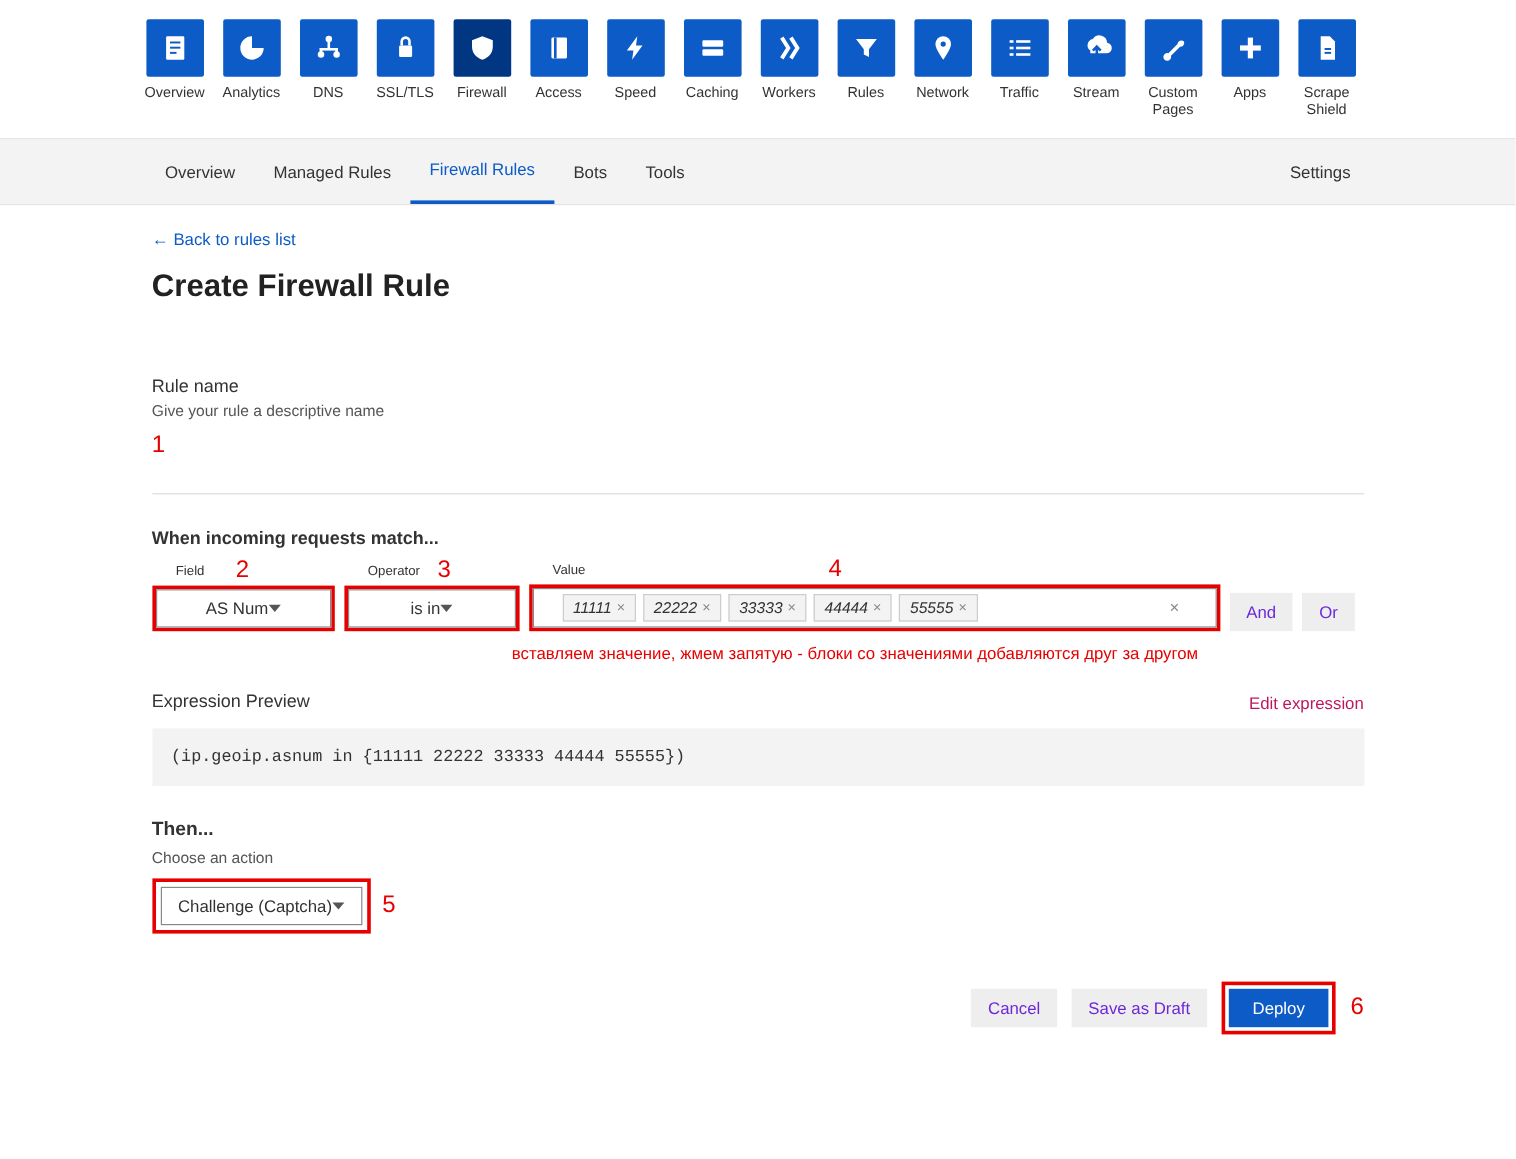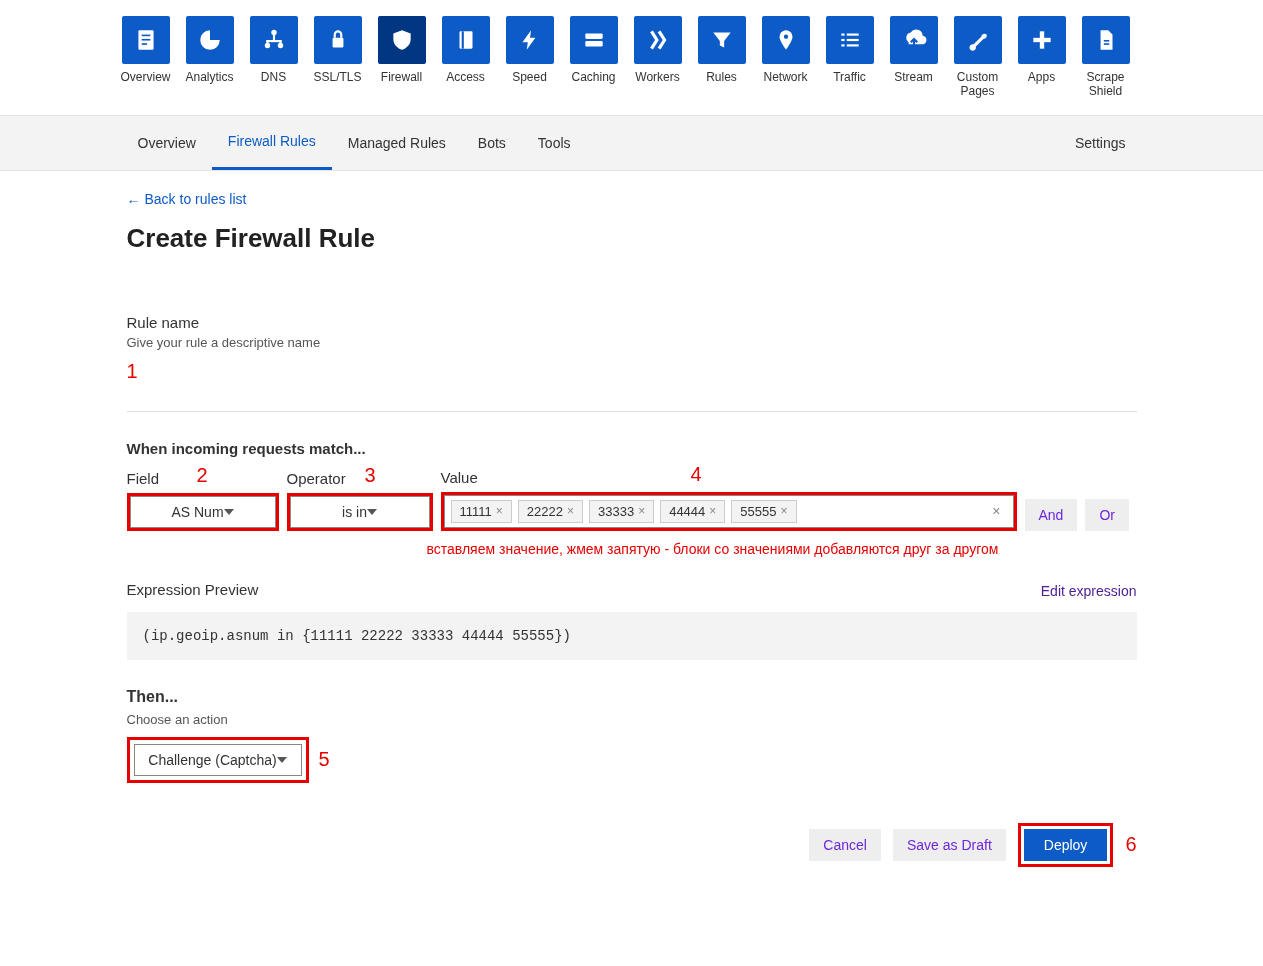--- a/index.html
+++ b/index.html
@@ -19,33 +19,33 @@
 .back-link { color: #0d5bc6; font-size: 14px; cursor: pointer; display: inline-flex; align-items: center; gap: 4px; margin-bottom: 16px; }
 .page-title { font-size: 26px; font-weight: 600; color: #222; margin-bottom: 60px; }
 .section-label { font-size: 15px; color: #333; margin-bottom: 4px; }
 .section-hint { font-size: 13px; color: #555; margin-bottom: 10px; }
 .text-input { border: 1px solid #888; padding: 8px 10px; font-size: 14px; width: 330px; }
 .red-box-1 { border: 3px solid #e60000; padding: 2px; display: inline-block; }
 .red-num { color: #e60000; font-size: 20px; font-family: Arial; }
 .divider { border: none; border-top: 1px solid #ddd; margin: 28px 0; }
 .match-heading { font-size: 15px; font-weight: 600; margin-bottom: 12px; }
 .row { display: flex; align-items: flex-end; gap: 8px; }
-.col-label { font-size: 15px; color: #333; margin-bottom: 6px; }
+.col-label { font-size: 11px; color: #333; margin-bottom: 6px; margin-left: 20px; }
 .red-thick { border: 3px solid #e60000; display: inline-block; }
 .select-like { border: 1px solid #888; background: #fff; padding: 7px 8px; display: flex; align-items: center; justify-content: center; cursor: pointer; font-size: 14px; }
 .caret { width: 0; height: 0; border-left: 5px solid transparent; border-right: 5px solid transparent; border-top: 6px solid #555; }
-.tags-input { border: 1px solid #888; background: #fff; padding: 4px 6px; display: flex; align-items: center; gap: 6px; flex-wrap: wrap; width: 570px; }
+.tags-input { border: 1px solid #888; background: #fff; padding: 4px 24px; display: flex; align-items: center; gap: 6px; flex-wrap: wrap; width: 570px; font-style: italic; }
 .tag { background: #f3f3f3; border: 1px solid #ccc; padding: 3px 8px; font-size: 13px; display: inline-flex; align-items: center; gap: 4px; }
 .tag-x { color: #888; cursor: pointer; font-size: 12px; }
 .clear-x { margin-left: auto; color: #888; cursor: pointer; padding: 0 6px; font-size: 14px; }
 .btn-lite { background: #eee; border: none; padding: 8px 14px; font-size: 14px; cursor: pointer; color: #6d28d9; text-align: center; }
 .btn-primary { background: #0d5bc6; color: #fff; border: none; padding: 8px 20px; font-size: 14px; cursor: pointer; }
 .hint-red { color: #e60000; font-size: 14px; margin-top: 10px; margin-left: 300px; }
 .expr-row { display: flex; justify-content: space-between; align-items: center; margin-top: 24px; }
-.link-blue { color: #4c1d95; cursor: pointer; font-size: 14px; }
+.link-blue { color: #be185d; cursor: pointer; font-size: 14px; }
 .expr-box { background: #f3f3f3; padding: 16px; font-family: "Courier New", monospace; font-size: 14px; margin-top: 10px; color: #333; }
 .then-heading { font-size: 16px; font-weight: 600; margin-top: 28px; margin-bottom: 6px; }
 .footer-btns { display: flex; justify-content: flex-end; gap: 12px; margin-top: 40px; align-items: center; }
 .label-row { display:flex; align-items:center; gap:10px; position:relative; }
 </style>
 </head>
 <body>
 
 <div class="nav-icons">
 
@@ -200,22 +200,22 @@
       </div>
       <div class="nav-label">Scrape
 Shield</div>
     </div>
   </div>
 
 <div class="subnav-bar">
   <div class="subnav">
 
     <div class="subnav-tab">Overview</div>
+      <div class="subnav-tab">Managed Rules</div>
       <div class="subnav-tab active">Firewall Rules</div>
-      <div class="subnav-tab">Managed Rules</div>
       <div class="subnav-tab">Bots</div>
       <div class="subnav-tab">Tools</div>
       <div class="subnav-flex"></div>
     <div class="subnav-tab">Settings</div>
   </div>
 </div>
 
 <div class="content">
   <div class="back-link">
     <span>←</span>

